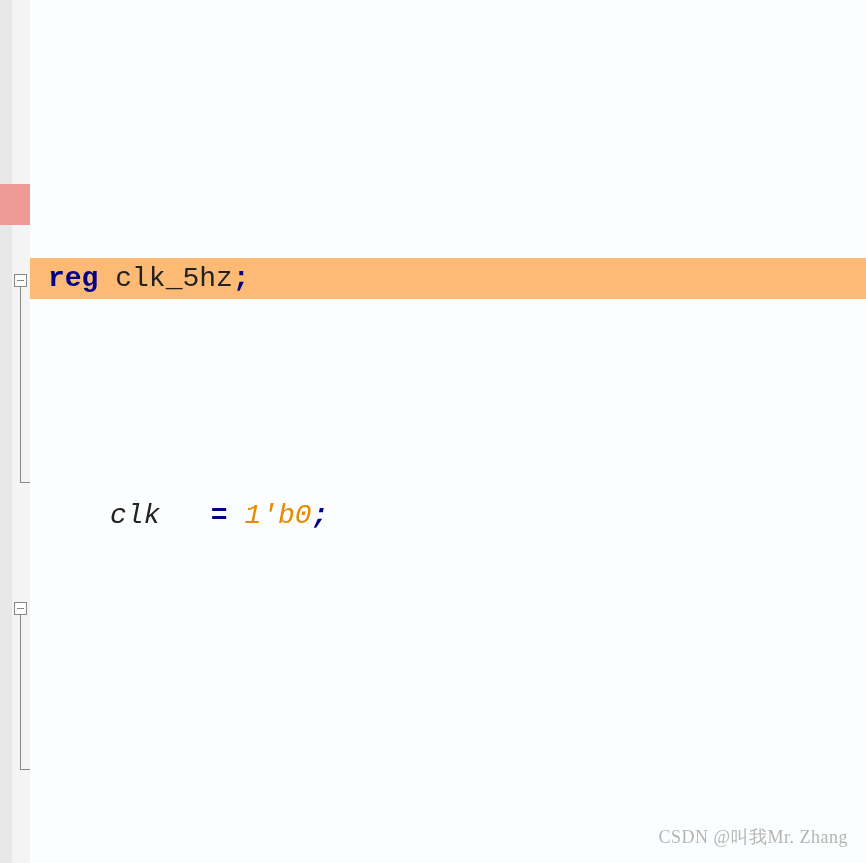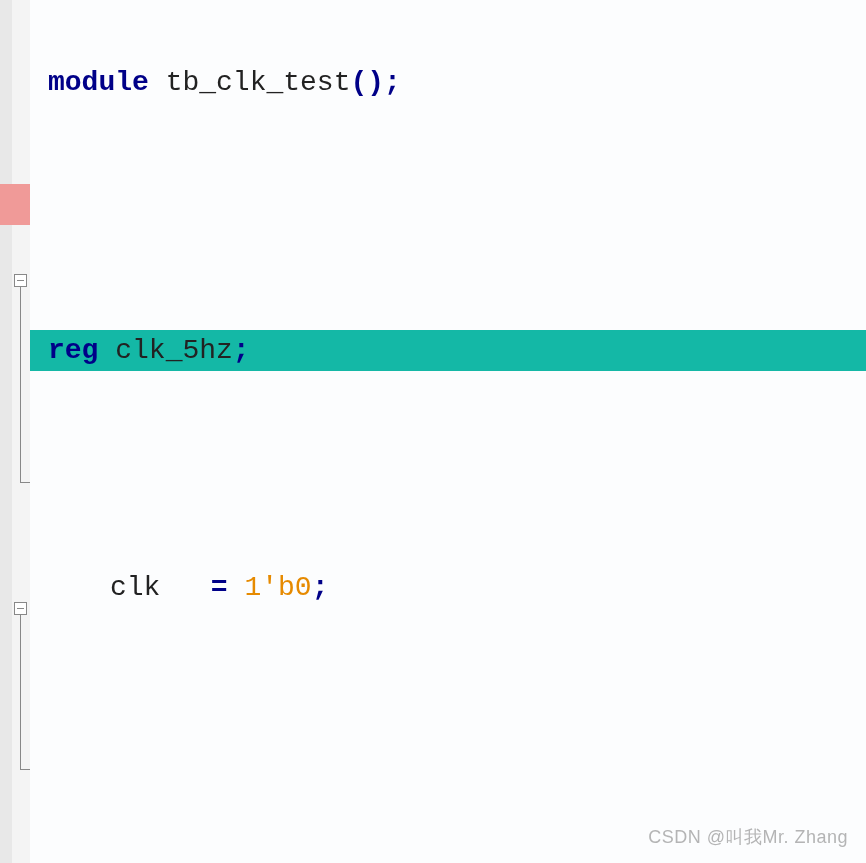--- a/index.html
+++ b/index.html
@@ -36,21 +36,21 @@
     line-height: 41px;
     padding-left: 18px;
     position: relative;
   }
   .kw { color: #000088; font-weight: bold; }
   .txt { color: #222; }
   .num { color: #e68a00; }
   .op { color: #000088; font-weight: bold; }
   .paren { color: #000088; font-weight: bold; }
   .hl-red {
-    background: #14b8a6;
+    background: #fdba74;
   }
   .hl-red-margin {
     position:absolute;
     left:0;
     width:30px;
     height:41px;
     background:#f09a98;
   }
   .fold-box {
     position: absolute;
@@ -77,21 +77,21 @@
   .fold-line {
     position: absolute;
     left: 20px;
     width: 1px;
     background: #888;
   }
   .watermark {
     position: absolute;
     right: 18px;
     bottom: 14px;
-    font-family: Liberation Sans, sans-serif;
+    font-family: Liberation Serif, serif;
     font-size: 18px;
     color: rgba(120,120,120,0.55);
     letter-spacing: 0.5px;
   }
 </style>
 </head>
 <body>
 
 
 
@@ -105,32 +105,31 @@
 <div class="fold-box" style="top:274px;"></div>
 <div class="fold-line" style="top:287px; height:196px;"></div>
 <div class="fold-corner" style="top:476px; height:7px;"></div>
 
 <div class="fold-box" style="top:602px;"></div>
 <div class="fold-line" style="top:615px; height:155px;"></div>
 <div class="fold-corner" style="top:763px; height:7px;"></div>
 
 <div class="code-area">
 
-<div class="line"><span class="kw">module</span><span class="txt"> tb_clk_test</span><span class="paren">(</span><span class="paren">)</span><span class="op">;</span></div>
 
 <div class="line"></div>
 
 
 
 <div class="line hl-red"><span class="kw">reg</span><span class="txt"> clk_5hz</span><span class="op">;</span></div>
 
 <div class="line"></div>
 
 
-<div class="line" style="padding-left:80px;"><span class="txt">clk   </span><span class="op">= </span><span class="num">1'b0</span><span class="op">;</span></div>
+<div class="line" style="padding-left:80px;font-style:italic;"><span class="txt">clk   </span><span class="op">= </span><span class="num">1'b0</span><span class="op">;</span></div>
 
 
 
 
 
 
 
 
 
 

